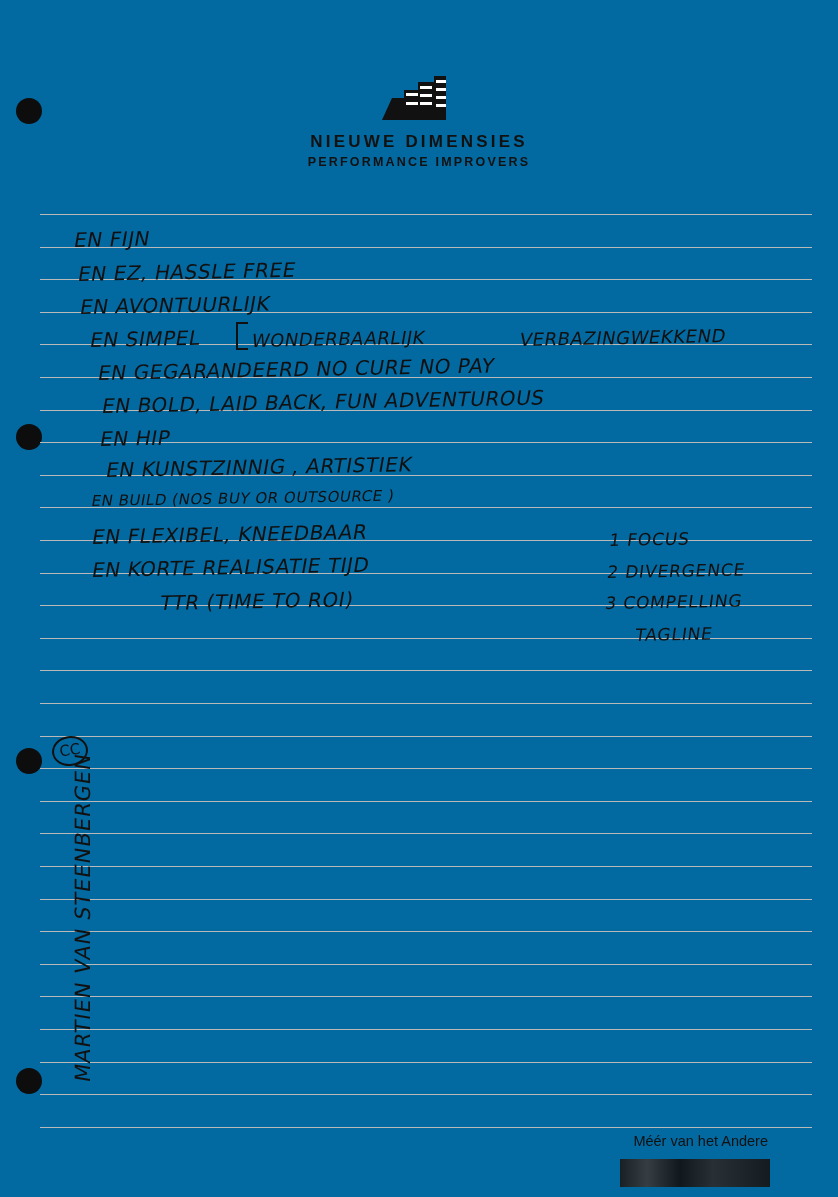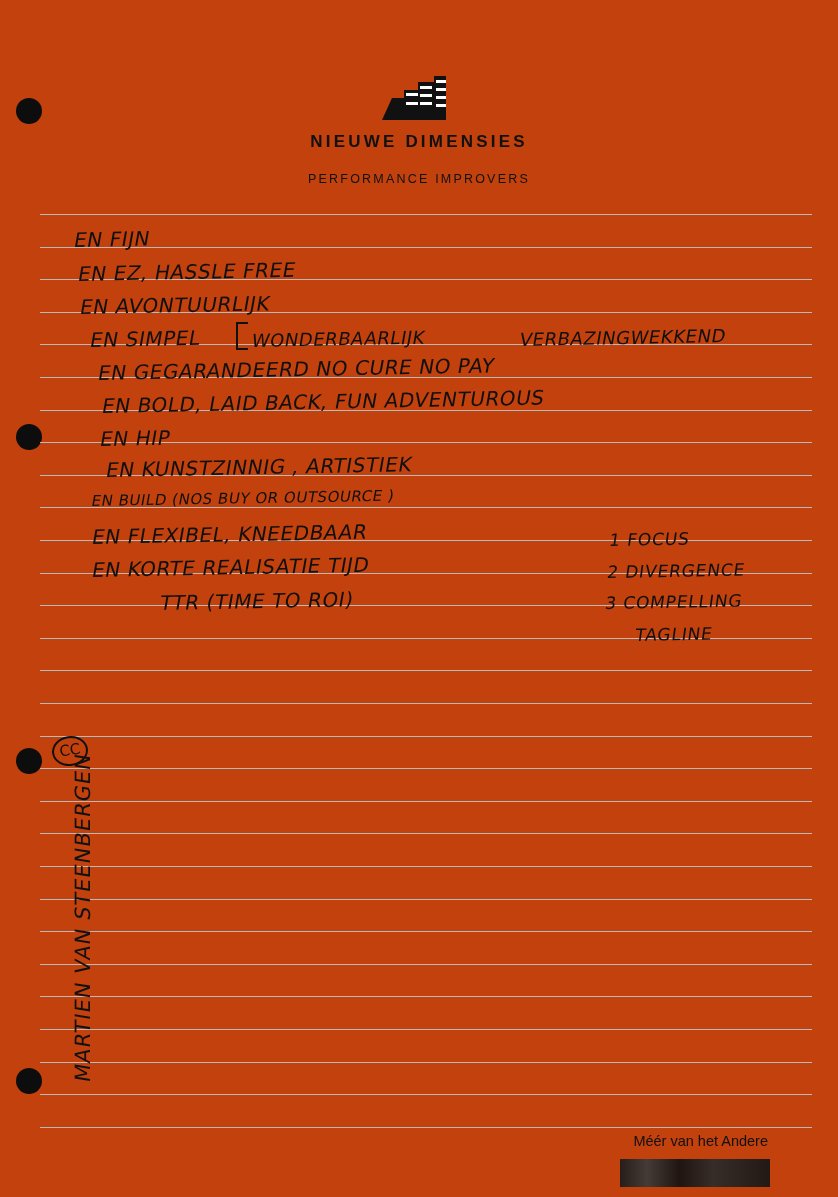--- a/index.html
+++ b/index.html
@@ -7,21 +7,21 @@
     padding: 0;
     background: #ffffff;
   }
   body {
     font-family: "Liberation Sans", sans-serif;
   }
   #page {
     position: relative;
     width: 838px;
     height: 1197px;
-    background: #c2410c;
+    background: #0369a1;
     overflow: hidden;
   }
 
   
   .hole {
     position: absolute;
     width: 26px;
     height: 26px;
     border-radius: 50%;
     background: #0d0d0d;
@@ -48,23 +48,23 @@
   }
   .logo-title {
     font-size: 17px;
     letter-spacing: 3.2px;
     font-weight: bold;
     color: #111;
   }
   .logo-sub {
     font-size: 12.5px;
     letter-spacing: 2.2px;
-    font-weight: normal;
-    color: #111;
-    margin-top: 20px;
+    font-weight: bold;
+    color: #111;
+    margin-top: 3px;
   }
 
   
   .rules {
     position: absolute;
     left: 40px;
     right: 26px;
     top: 214px;
     height: 920px;
   }

